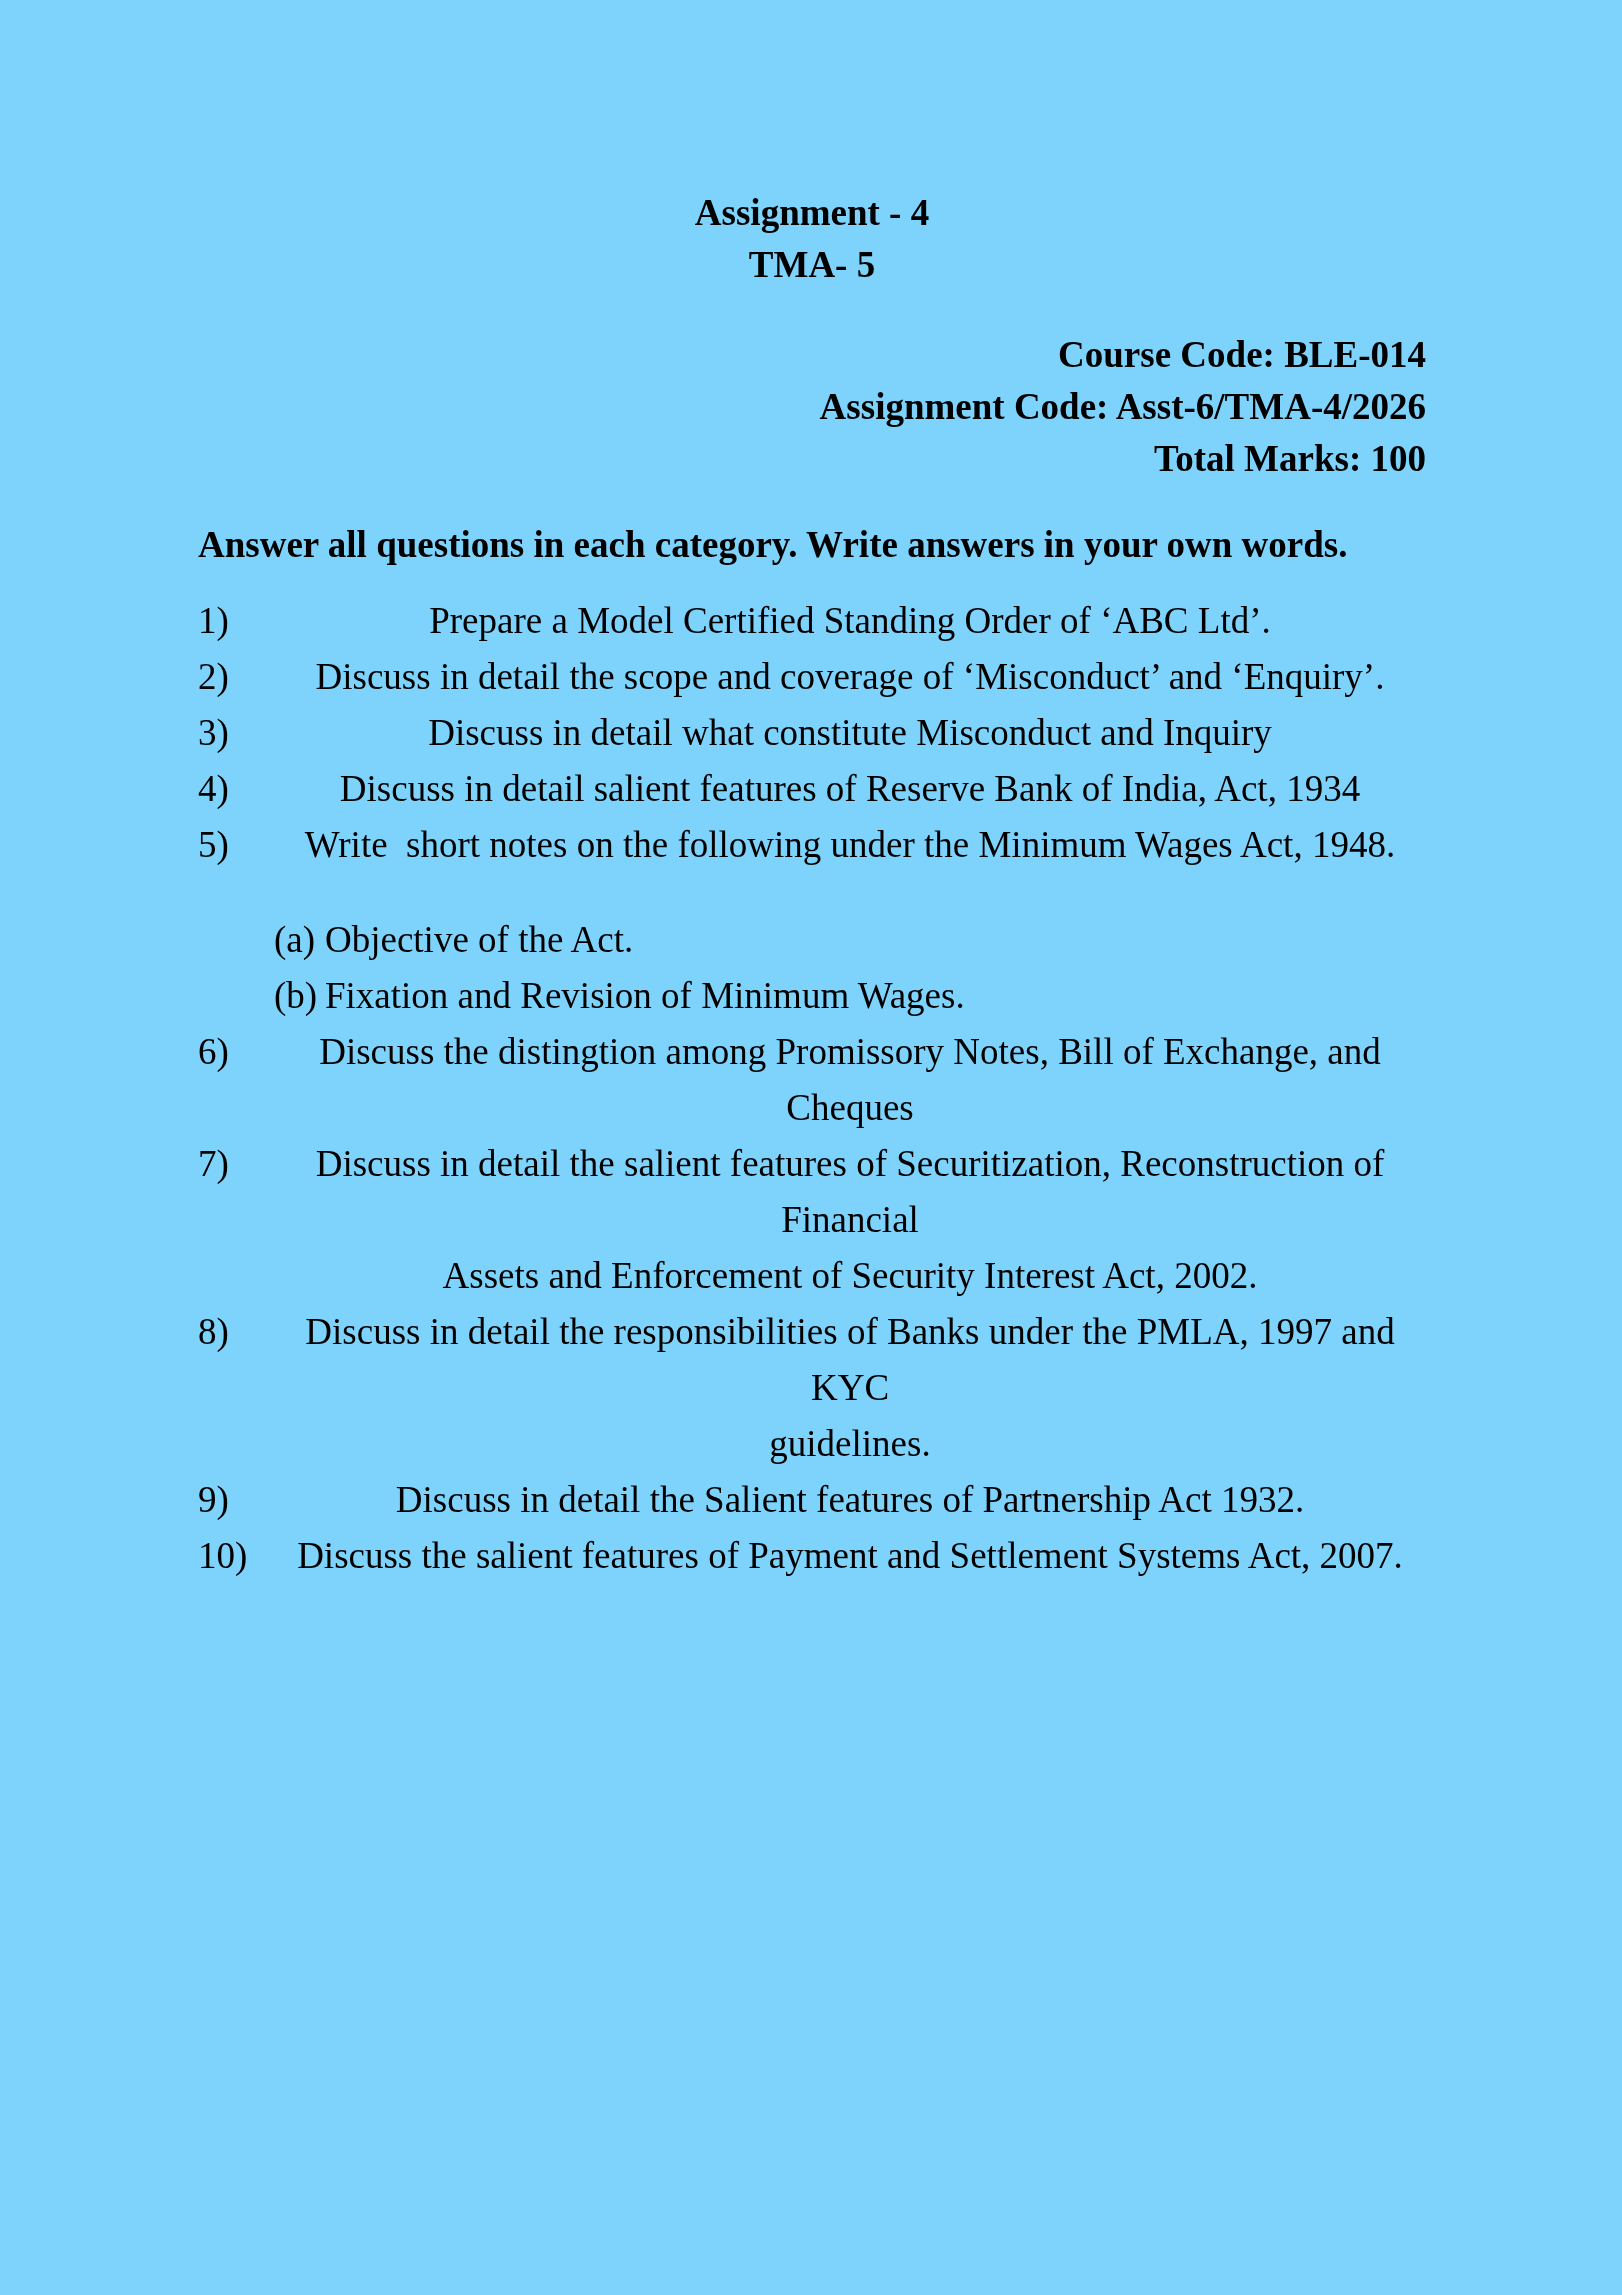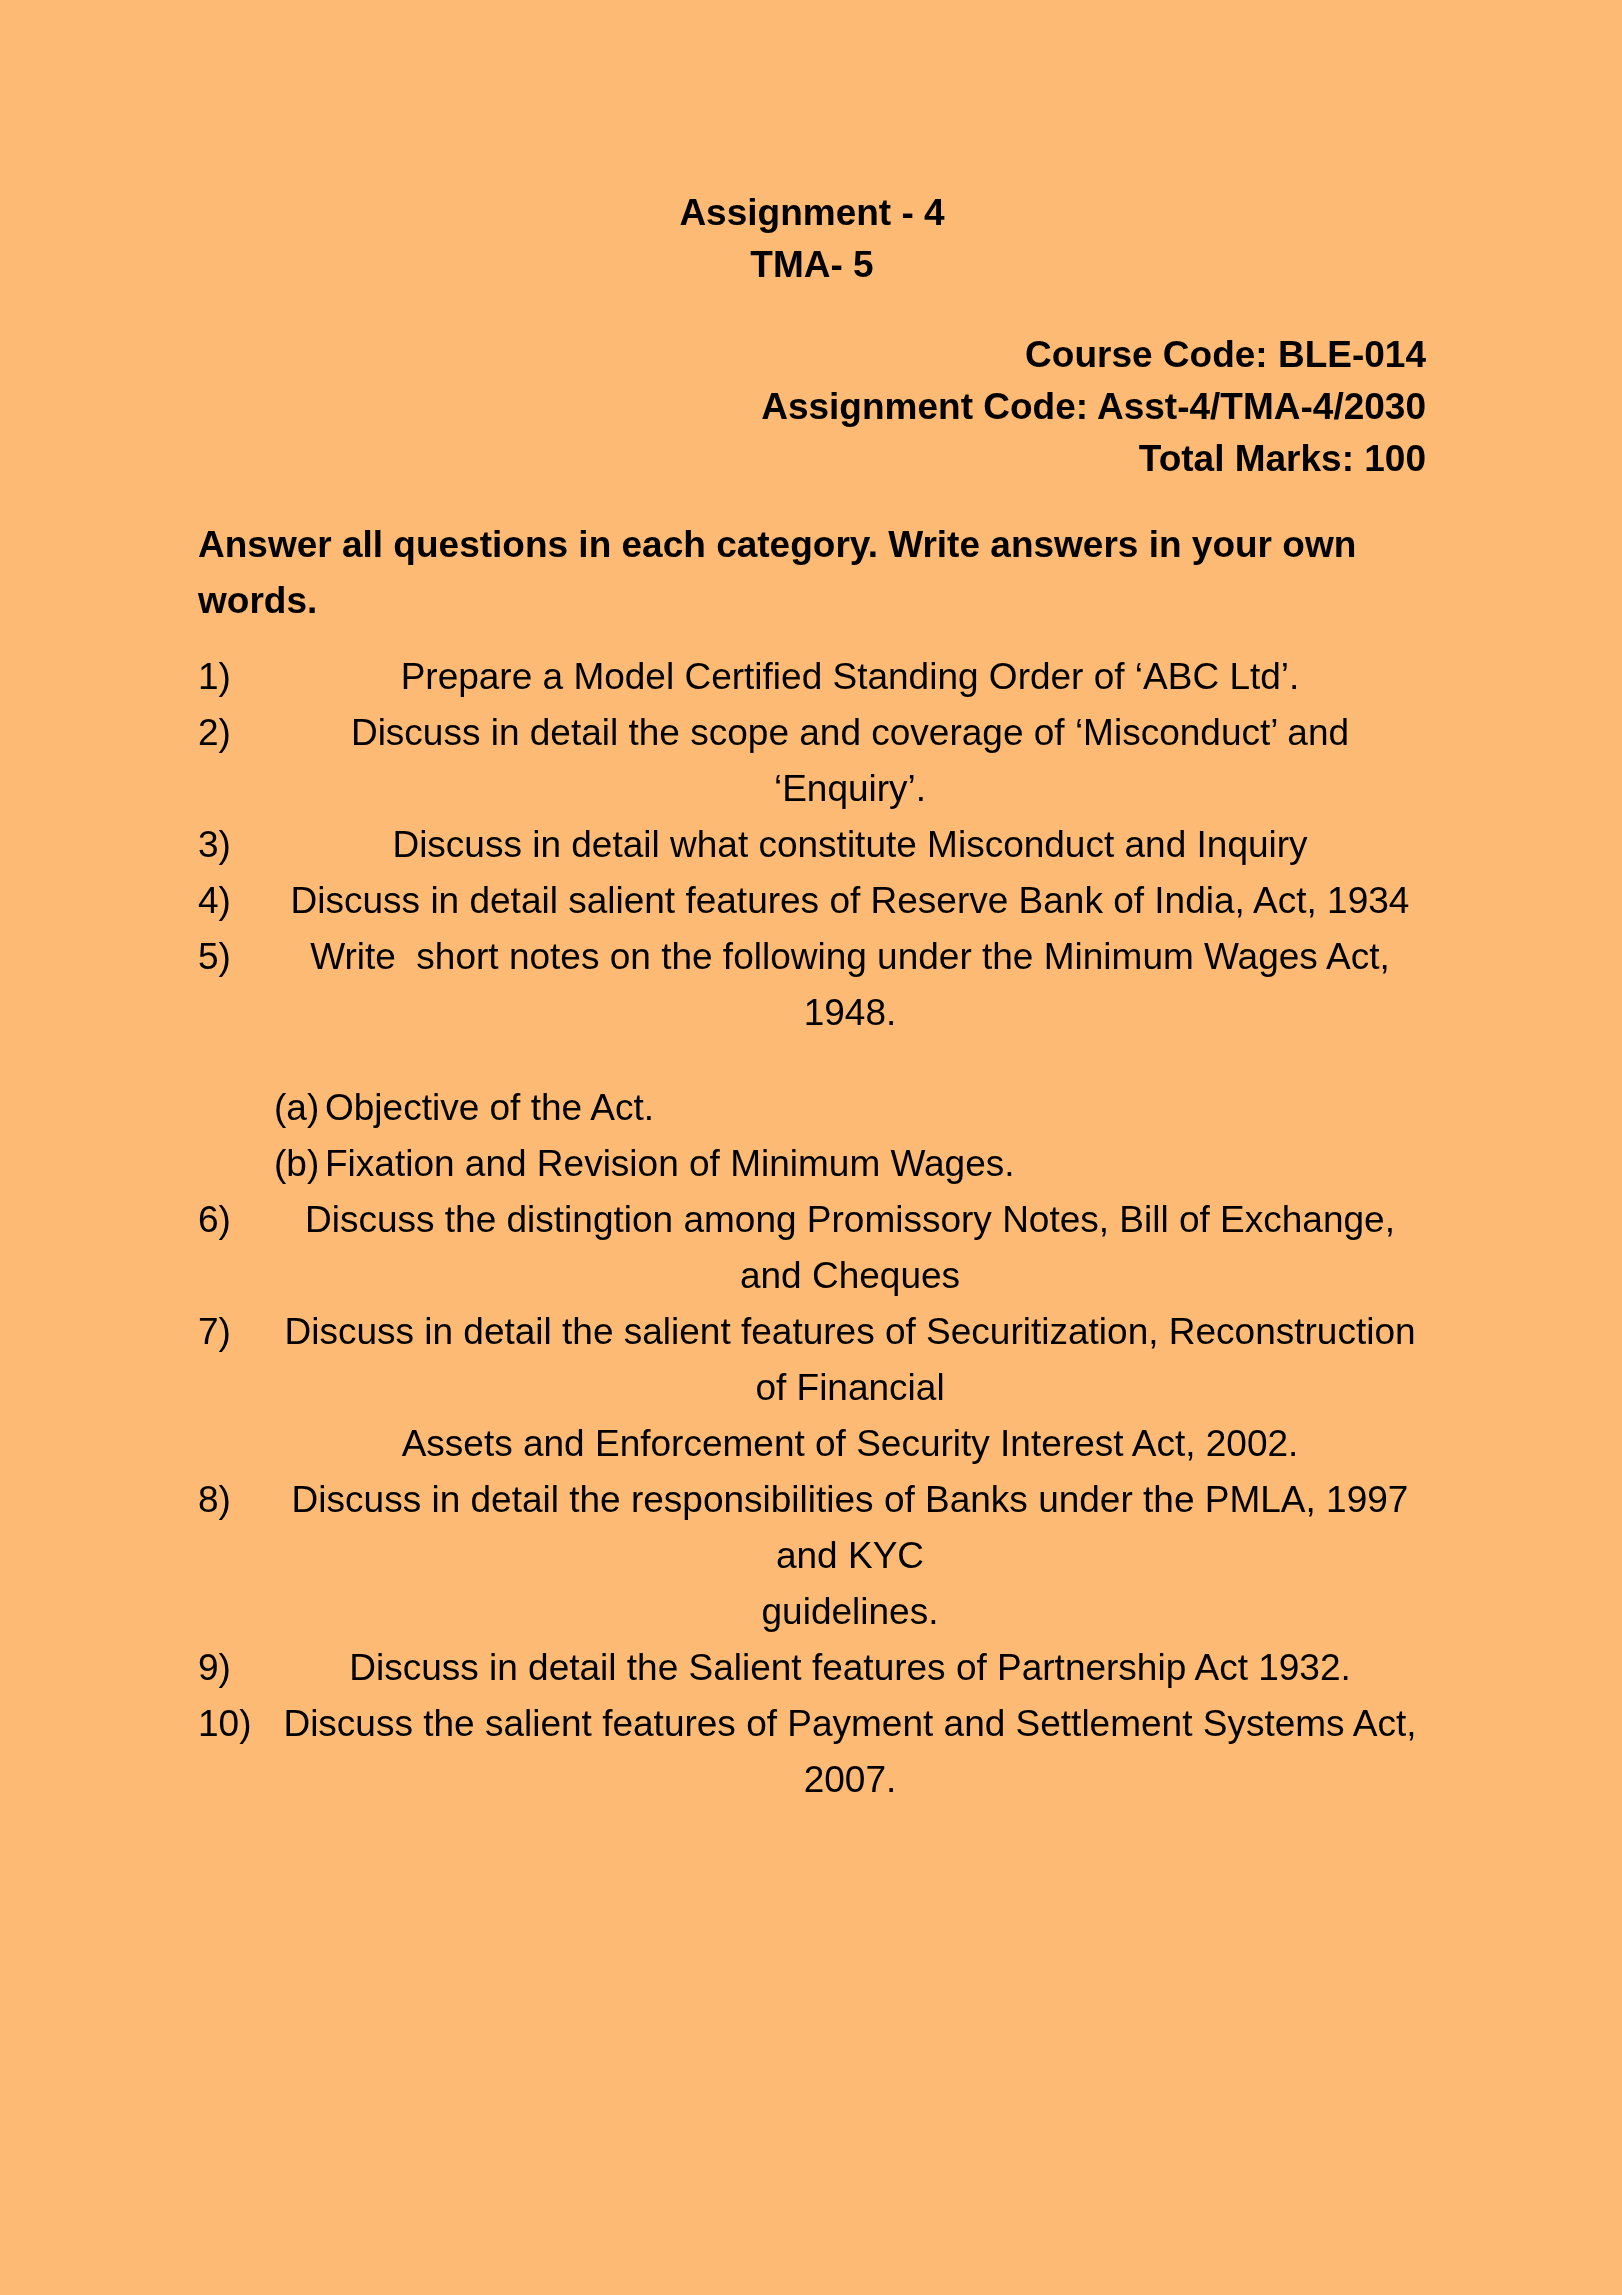--- a/index.html
+++ b/index.html
@@ -4,23 +4,23 @@
 <style>
   html, body {
     margin: 0;
     padding: 0;
     background: #ffffff;
   }
   .page {
     position: relative;
     width: 1622px;
     height: 2295px;
-    background: #fdba74;
+    background: #7dd3fc;
     color: #000000;
-    font-family: Liberation Sans, sans-serif;
+    font-family: Liberation Serif, serif;
     box-sizing: border-box;
     padding: 187px 196px 0 198px;
     overflow: hidden;
   }
   .doc-title {
     text-align: center;
     font-weight: bold;
     font-size: 37px;
     line-height: 52px;
   }
@@ -76,21 +76,21 @@
 
 <div class="page">
 
   <div class="doc-title">
     <div>Assignment - 4</div>
     <div>TMA- 5</div>
   </div>
 
   <div class="doc-meta">
     <div>Course Code: BLE-014</div>
-    <div>Assignment Code: Asst-4/TMA-4/2030</div>
+    <div>Assignment Code: Asst-6/TMA-4/2026</div>
     <div>Total Marks: 100</div>
   </div>
 
   <div class="instruction">Answer all questions in each category. Write answers in your own words.</div>
 
   <div class="questions">
 
     <div class="q-row">
       <span class="q-num">1)</span>
       <span class="q-text">Prepare a Model Certified Standing Order of ‘ABC Ltd’.</span>

